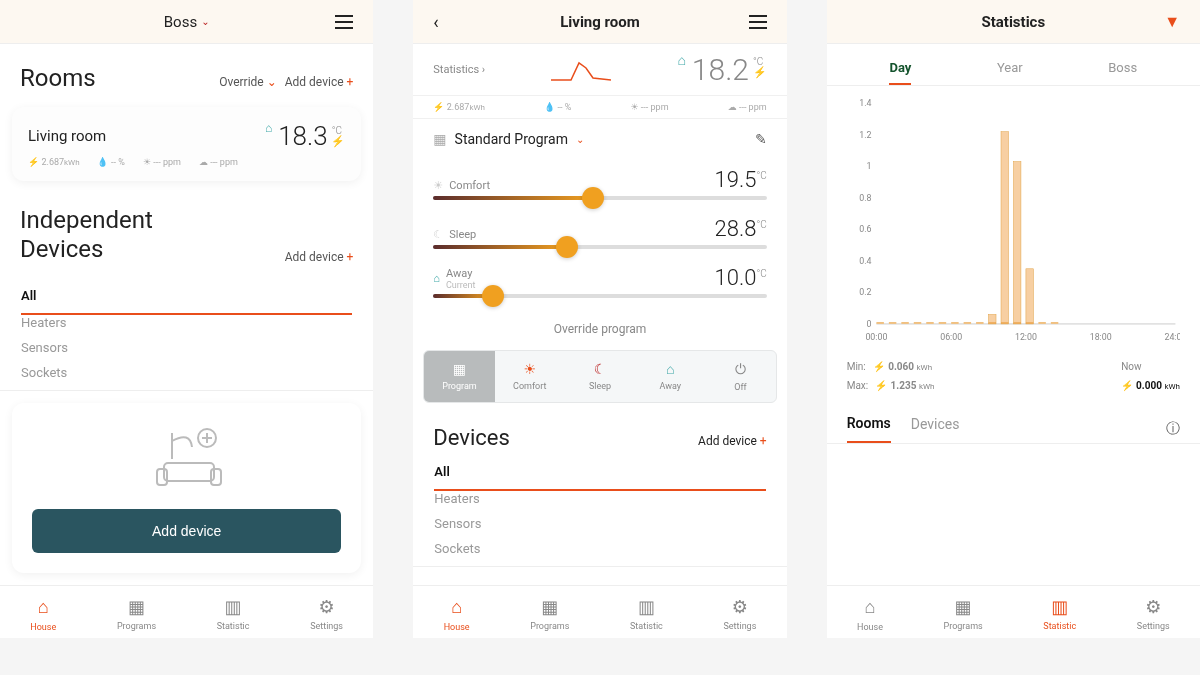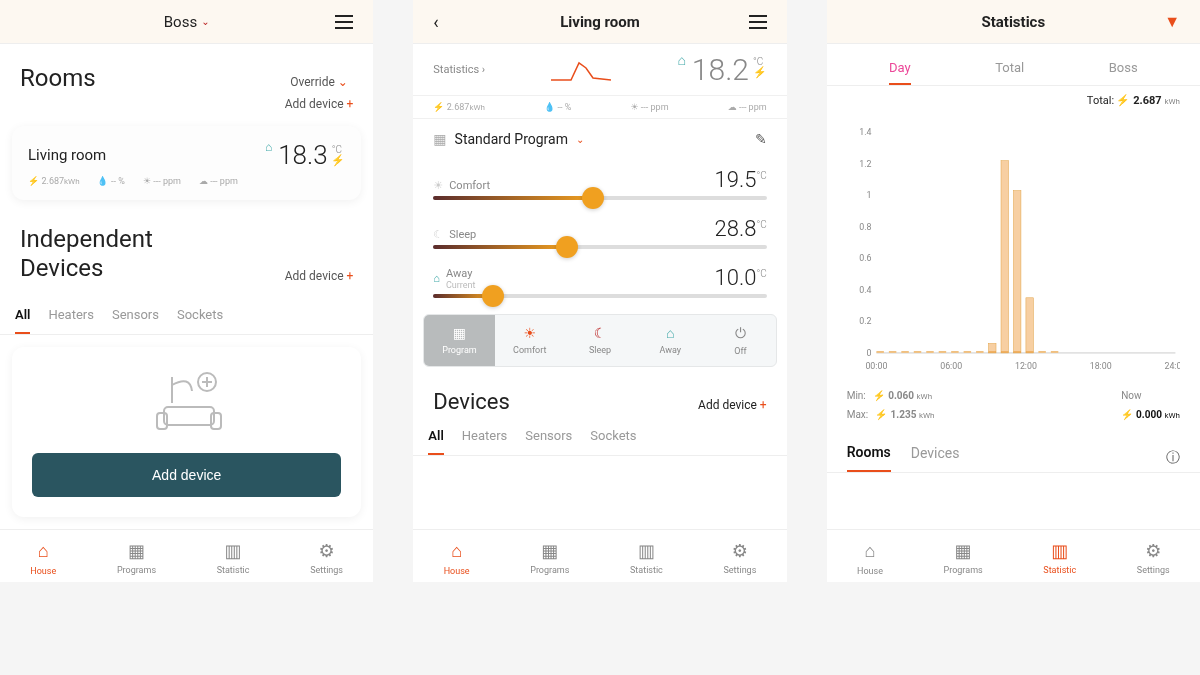--- a/index.html
+++ b/index.html
@@ -27,37 +27,37 @@
   align-items: center;
   justify-content: space-between;
   padding: 0 20px;
   border-bottom: 1px solid #eee;
 }
 .topbar-center { position: absolute; left: 50%; transform: translateX(-50%); font-weight: 700; font-size: 15px; }
 .hamburger { display:flex; flex-direction:column; gap:4px; cursor:pointer; }
 .hamburger span { width:18px; height:2px; background:#222; display:block; }
 .chev { font-size: 10px; color:#b22; margin-left:4px; }
 .section-title { font-size: 24px; font-weight: 400; padding: 20px 20px 10px; display:flex; align-items:baseline; justify-content:space-between; }
-.section-title .right-actions { font-size:12px; color:#555; display:flex; gap:8px; align-items:center;flex-direction:column; }
+.section-title .right-actions { font-size:12px; color:#555; display:flex; gap:8px; align-items:center; }
 .orange { color:#e94e1b; }
 .card {
   margin: 5px 12px;
   padding: 14px 16px;
   border-radius: 12px;
   background:#fdfdfd;
   box-shadow: 0 2px 10px rgba(0,0,0,0.06);
 }
 .room-card { display:flex; flex-direction:column; gap:6px; }
 .room-head { display:flex; justify-content:space-between; align-items:center; }
 .room-name { font-size:15px; }
 .temp-big { font-size:26px; font-weight:300; display:flex; align-items:flex-start; gap:4px; }
 .temp-unit { font-size:10px; color:#888; display:flex; flex-direction:column; line-height:1.1; margin-top:4px; }
 .temp-unit .bolt { color:#e94e1b; font-size:11px; }
 .room-stats { display:flex; gap:18px; font-size:9px; color:#aaa; }
-.tabs { display:flex; gap:18px; padding: 14px 15px 0; border-bottom:1px solid #eee; font-size:13px; }
+.tabs { display:flex; padding: 14px 21px 0; border-bottom:1px solid #eee; font-size:13px;flex-direction:column; }
 .tab { padding-bottom:10px; color:#999; cursor:pointer; }
 .tab.active { color:#111; border-bottom:2px solid #e94e1b; font-weight:600; }
 .empty-card { margin:12px; padding:20px; border-radius:12px; box-shadow:0 2px 10px rgba(0,0,0,0.06); display:flex; flex-direction:column; align-items:center; gap:16px; }
 .add-btn { background:#2a5560; color:#fff; width:100%; padding:14px; border:none; border-radius:6px; font-size:14px; cursor:pointer; }
 .empty-illus { color:#ccc; }
 .bottomnav { display:flex; justify-content:space-around; padding:10px 0 6px; border-top:1px solid #eee; margin-top:auto; }
 .navitem { display:flex; flex-direction:column; align-items:center; gap:4px; font-size:9px; color:#888; cursor:pointer; }
 .navitem.active { color:#e94e1b; }
 .navitem .icon { font-size:18px; }
 .stats-row { padding:8px 20px; display:flex; align-items:center; justify-content:space-between; font-size:11px; color:#888; }
@@ -78,21 +78,21 @@
 .override-link { text-align:center; color:#888; font-size:12px; padding:8px 0 14px; cursor:pointer; }
 .mode-bar { display:flex; margin:0 10px; border-radius:6px; overflow:hidden; background:#f5f7f8; border:1px solid #e5e7e8; }
 .mode-btn { flex:1; display:flex; flex-direction:column; align-items:center; gap:4px; padding:10px 4px; font-size:9px; color:#888; cursor:pointer; }
 .mode-btn.active { background:#b8bbbc; color:#fff; }
 .mode-btn .icon { font-size:14px; }
 .devices-header { display:flex; justify-content:space-between; align-items:baseline; padding:22px 20px 4px; }
 .devices-header h2 { font-size:22px; font-weight:400; }
 .filter-icon { color:#e94e1b; font-size:16px; }
 .period-tabs { display:flex; justify-content:space-around; padding:16px 20px 0; font-size:13px; border-bottom:1px solid #eee; }
 .ptab { padding-bottom:8px; color:#999; cursor:pointer; }
-.ptab.active { color:#ec4899; border-bottom:2px solid #e94e1b; font-weight:400; }
+.ptab.active { color:#14532d; border-bottom:2px solid #e94e1b; font-weight:700; }
 .date-row { display:flex; gap:12px; padding:12px 16px; font-size:11px; color:#aaa; justify-content:space-between; white-space:nowrap; }
 .date-row .cur { color:#111; font-weight:600; }
 .total-row { text-align:right; padding:8px 20px; font-size:11px; }
 .chart-area { padding:10px 20px 0; position:relative; }
 .chart-svg { width:100%; height:250px; }
 .minmax-row { display:flex; justify-content:space-between; padding:12px 20px; font-size:10px; color:#888; }
 .minmax-left { display:flex; flex-direction:column; gap:8px; }
 .minmax-right { display:flex; flex-direction:column; gap:8px; }
 .minmax-right .val { color:#111; }
 .bottom-tabs { display:flex; align-items:center; gap:20px; padding:12px 20px 0; border-bottom:1px solid #eee; font-size:14px; }
@@ -278,20 +278,21 @@
         </div>
         <div class="slider-temp"><span>10.0</span><span class="u">°C</span></div>
       </div>
       <div class="slider-bar">
           <div class="slider-fill" style="width:18%"></div>
           <div class="slider-thumb" style="left:18%"></div>
         </div>
     </div>
   </div>
 
+  <div class="override-link">Override program</div>
 
   <div class="mode-bar">
     <div class="mode-btn active">
         <span class="icon">▦</span>
         <span>Program</span>
       </div>
     <div class="mode-btn">
         <span class="icon orange">☀</span>
         <span>Comfort</span>
       </div>
@@ -342,31 +343,25 @@
 
 <div class="screen">
   <div class="topbar">
     <div></div>
     <span class="topbar-center">Statistics</span>
     <span class="filter-icon">▼</span>
   </div>
 
   <div class="period-tabs">
     <div class="ptab active">Day</div>
-    <div class="ptab">Total</div>
+    <div class="ptab">Year</div>
     <div class="ptab">Boss</div>
   </div>
 
 
-  <div class="total-row">
-    <span>Total:</span>
-    <span class="orange">⚡</span>
-    <b>2.687</b>
-    <span style="font-size:8px;color:#888">kWh</span>
-  </div>
 
   <div class="chart-area">
     <svg class="chart-svg" id="chart-svg" viewBox="0 0 340 250">
         <text x="25" y="233" text-anchor="end" font-size="9" fill="#888">0</text>
         <text x="25" y="200.85714285714286" text-anchor="end" font-size="9" fill="#888">0.2</text>
         <text x="25" y="168.71428571428572" text-anchor="end" font-size="9" fill="#888">0.4</text>
         <text x="25" y="136.57142857142856" text-anchor="end" font-size="9" fill="#888">0.6</text>
         <text x="25" y="104.42857142857142" text-anchor="end" font-size="9" fill="#888">0.8</text>
         <text x="25" y="72.28571428571428" text-anchor="end" font-size="9" fill="#888">1</text>
         <text x="25" y="40.14285714285714" text-anchor="end" font-size="9" fill="#888">1.2</text>

